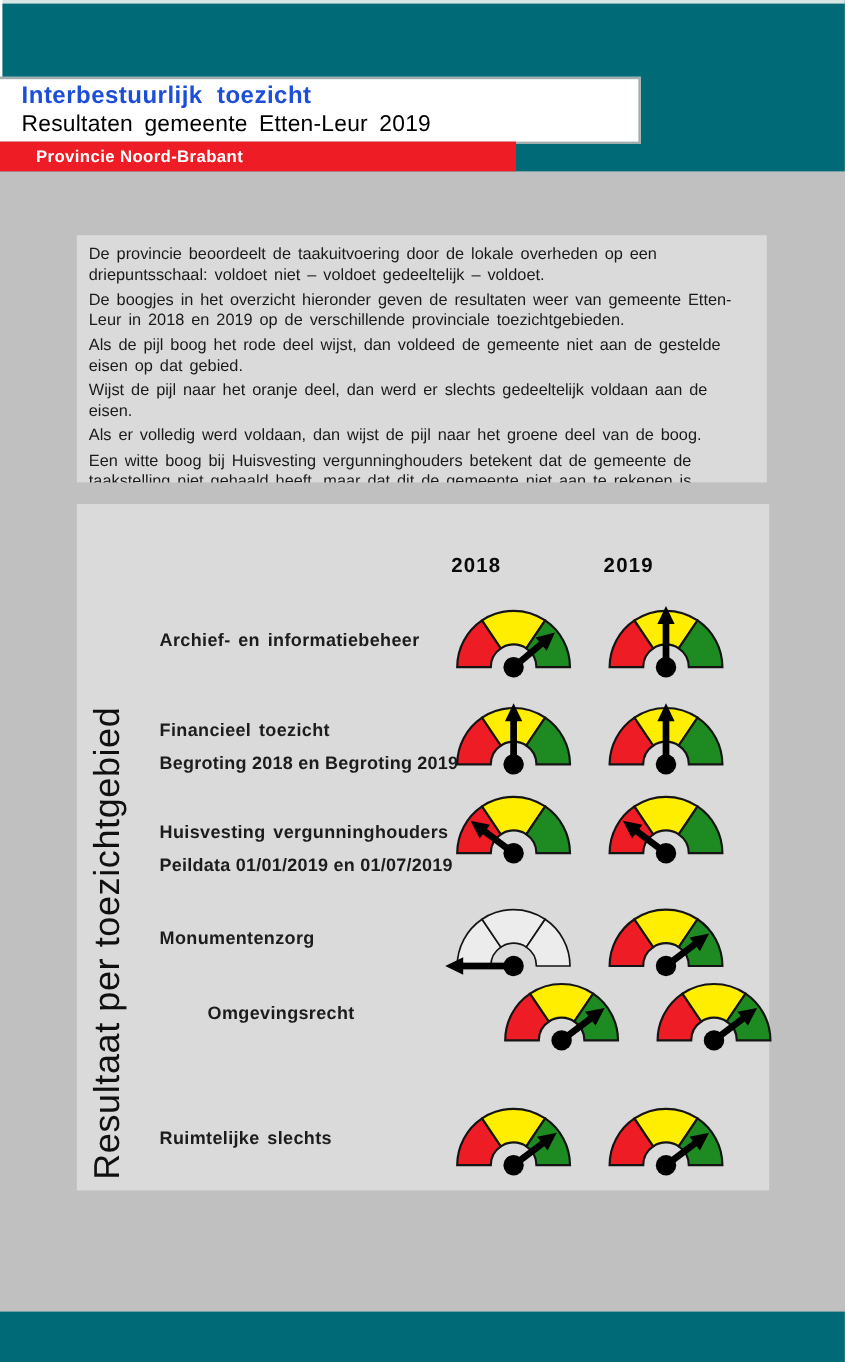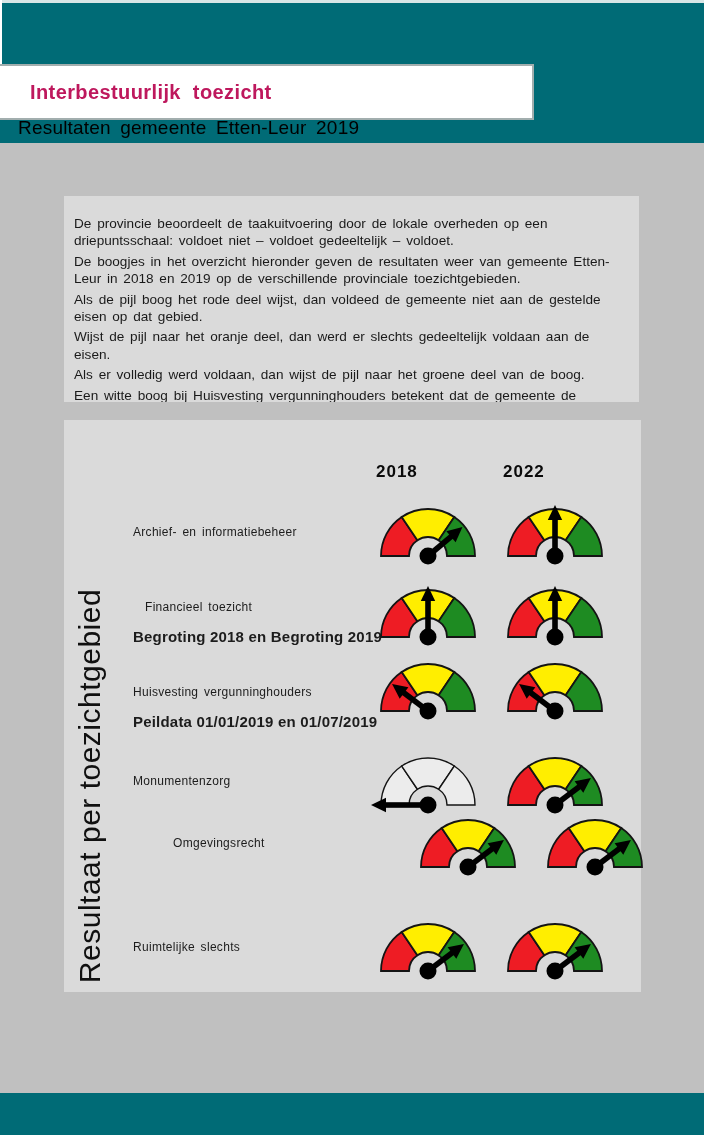--- a/index.html
+++ b/index.html
@@ -6,44 +6,44 @@
   body{width:704px;height:1135px;overflow:hidden;background:#c0c0c0;
        font-family:"Liberation Sans",sans-serif;-webkit-font-smoothing:antialiased;}
   #page{position:relative;width:704px;height:1135px;background:var(--body-gray,#c0c0c0);}
 
   
   .header-band{position:absolute;left:0;top:0;width:704px;height:143px;background:var(--teal,#006b76);}
   .top-line{position:absolute;left:0;top:0;width:704px;height:3px;background:#d8e6e6;}
   .left-sliver{position:absolute;left:0;top:0;width:2px;height:64px;background:#ffffff;}
   .title-box{position:absolute;left:0;top:64px;width:514px;height:50px;background:#ffffff;
              border:2px solid #a2aeae;border-left:none;box-sizing:content-box;padding:2px 0 0 18px;}
-  .title-box h1{margin:12px;font-size:20px;line-height:24px;font-weight:bold;color:#be185d;
+  .title-box h1{margin:0;font-size:20px;line-height:24px;font-weight:bold;color:#1d4ed8;
                 letter-spacing:.4px;word-spacing:6px;}
   .title-box h2{margin:0;font-size:19px;line-height:23px;font-weight:normal;color:#000000;
                 letter-spacing:.2px;word-spacing:4px;}
   .badge{position:absolute;left:0;top:118px;width:430px;height:25px;background:var(--red,#ee1c24);
          color:#ffffff;font-size:14px;font-weight:bold;line-height:25px;padding-left:30px;
          box-sizing:border-box;letter-spacing:.3px;}
 
   
   .body-area{position:absolute;left:0;top:143px;width:704px;height:950px;background:var(--body-gray,#c0c0c0);}
   .intro-box{position:absolute;left:64px;top:53px;width:575px;height:206px;background:var(--panel-gray,#dadada);
-             box-sizing:border-box;padding:19px 10px 0 10px;overflow:hidden;}
+             box-sizing:border-box;padding:7px 10px 0 10px;overflow:hidden;}
   .intro-box p{margin:0 0 3px 0;font-size:13.6px;line-height:17.4px;color:#1a1a1a;word-spacing:2px;}
 
   .gauge-panel{position:absolute;left:64px;top:277px;width:577px;height:572px;background:var(--panel-gray,#dadada);}
   .col-header{position:absolute;top:42px;width:104px;font-size:17px;font-weight:bold;
               color:#0a0a0a;letter-spacing:1px;}
   .col-header.c1{left:312px;} .col-header.c2{left:439px;}
   .vertical-label{position:absolute;left:-181px;top:346px;width:420px;height:40px;
                   transform:rotate(-90deg);transform-origin:center;
                   font-size:30px;color:#101010;text-align:center;letter-spacing:.5px;white-space:nowrap;}
   .gauge-row{position:absolute;left:0;width:577px;height:64px;}
-  .row-label{position:absolute;left:69px;font-size:12px;color:#1c1c1c;letter-spacing:.3px;
-             word-spacing:2px;white-space:nowrap;}
+  .row-label{position:absolute;left:69px;font-size:15px;color:#1c1c1c;letter-spacing:.3px;
+             word-spacing:2px;white-space:nowrap;font-weight:bold;}
   .row-sublabel{position:absolute;left:69px;font-size:15px;font-weight:bold;color:#1c1c1c;
                 letter-spacing:.2px;white-space:nowrap;}
   .gauge-slot{position:absolute;top:0;width:104px;height:64px;}
   .gauge-slot.g1{left:312px;} .gauge-slot.g2{left:439px;}
   .gauge-slot svg{overflow:visible;display:block;}
 
   
   .footer-band{position:absolute;left:0;top:1093px;width:704px;height:42px;background:var(--teal,#006b76);}
 </style>
 </head>
@@ -51,36 +51,37 @@
 
 <div id="page">
 
   <div class="header-band">
     <div class="top-line"></div>
     <div class="left-sliver"></div>
     <div class="title-box">
       <h1>Interbestuurlijk toezicht</h1>
       <h2>Resultaten gemeente Etten-Leur 2019</h2>
     </div>
+    <div class="badge">Provincie Noord-Brabant</div>
   </div>
 
   <div class="body-area">
     <div class="intro-box">
         <p>De provincie beoordeelt de taakuitvoering door de lokale overheden op een driepuntsschaal: voldoet niet – voldoet gedeeltelijk – voldoet.</p>
         <p>De boogjes in het overzicht hieronder geven de resultaten weer van gemeente Etten-Leur in 2018 en 2019 op de verschillende provinciale toezichtgebieden.</p>
         <p>Als de pijl boog het rode deel wijst, dan voldeed de gemeente niet aan de gestelde eisen op dat gebied.</p>
         <p>Wijst de pijl naar het oranje deel, dan werd er slechts gedeeltelijk voldaan aan de eisen.</p>
         <p>Als er volledig werd voldaan, dan wijst de pijl naar het groene deel van de boog.</p>
         <p>Een witte boog bij Huisvesting vergunninghouders betekent dat de gemeente de taakstelling niet gehaald heeft, maar dat dit de gemeente niet aan te rekenen is.</p>
       </div>
 
     <div class="gauge-panel">
       <div class="vertical-label">Resultaat per toezichtgebied</div>
       <div class="col-header c1">2018</div>
-      <div class="col-header c2">2022</div>
+      <div class="col-header c2">2019</div>
       <div id="rows-container">
   <div class="gauge-row" style="top: 84px;">
     <div class="row-label" style="top: 21px;">Archief- en informatiebeheer</div>
 
     <div class="gauge-slot g1">
               <svg viewBox="0 0 104 64" width="104" height="64">
                 <path d="M 5 51.99999999999999 A 47 47 0 0 1 25.717933536874906 13.03523408991304 L 41.37533483405581 36.24828612145421 A 19 19 0 0 0 33 52 Z" fill="#ee1c24" stroke="#141414" stroke-width="1.8"></path>
                 <path d="M 25.717933536874906 13.03523408991304 A 47 47 0 0 1 78.28206646312509 13.03523408991304 L 62.62466516594419 36.24828612145421 A 19 19 0 0 0 41.37533483405581 36.24828612145421 Z" fill="#ffee00" stroke="#141414" stroke-width="1.8"></path>
                 <path d="M 78.28206646312509 13.03523408991304 A 47 47 0 0 1 99 52 L 71 52 A 19 19 0 0 0 62.62466516594419 36.24828612145421 Z" fill="#1e8b22" stroke="#141414" stroke-width="1.8"></path>
                 <g transform="rotate(-40 52 52)">
@@ -98,21 +99,21 @@
                 <g transform="rotate(-90 52 52)">
                   <rect x="52" y="49.2" width="38" height="5.6" fill="#000000"></rect>
                   <polygon points="103,52 88,44.8 88,59.2" fill="#000000"></polygon>
                 </g>
                 <circle cx="52" cy="52" r="8.5" fill="#000000"></circle>
               </svg>
             </div>
   </div>
 
   <div class="gauge-row" style="top: 165px;">
-    <div class="row-label" style="top: 15px; margin-left: 12px;">Financieel toezicht</div>
+    <div class="row-label" style="top: 15px;">Financieel toezicht</div>
     <div class="row-sublabel" style="top: 43px;">Begroting 2018 en Begroting 2019</div>
     <div class="gauge-slot g1">
               <svg viewBox="0 0 104 64" width="104" height="64">
                 <path d="M 5 51.99999999999999 A 47 47 0 0 1 25.717933536874906 13.03523408991304 L 41.37533483405581 36.24828612145421 A 19 19 0 0 0 33 52 Z" fill="#ee1c24" stroke="#141414" stroke-width="1.8"></path>
                 <path d="M 25.717933536874906 13.03523408991304 A 47 47 0 0 1 78.28206646312509 13.03523408991304 L 62.62466516594419 36.24828612145421 A 19 19 0 0 0 41.37533483405581 36.24828612145421 Z" fill="#ffee00" stroke="#141414" stroke-width="1.8"></path>
                 <path d="M 78.28206646312509 13.03523408991304 A 47 47 0 0 1 99 52 L 71 52 A 19 19 0 0 0 62.62466516594419 36.24828612145421 Z" fill="#1e8b22" stroke="#141414" stroke-width="1.8"></path>
                 <g transform="rotate(-90 52 52)">
                   <rect x="52" y="49.2" width="38" height="5.6" fill="#000000"></rect>
                   <polygon points="103,52 88,44.8 88,59.2" fill="#000000"></polygon>
                 </g>

